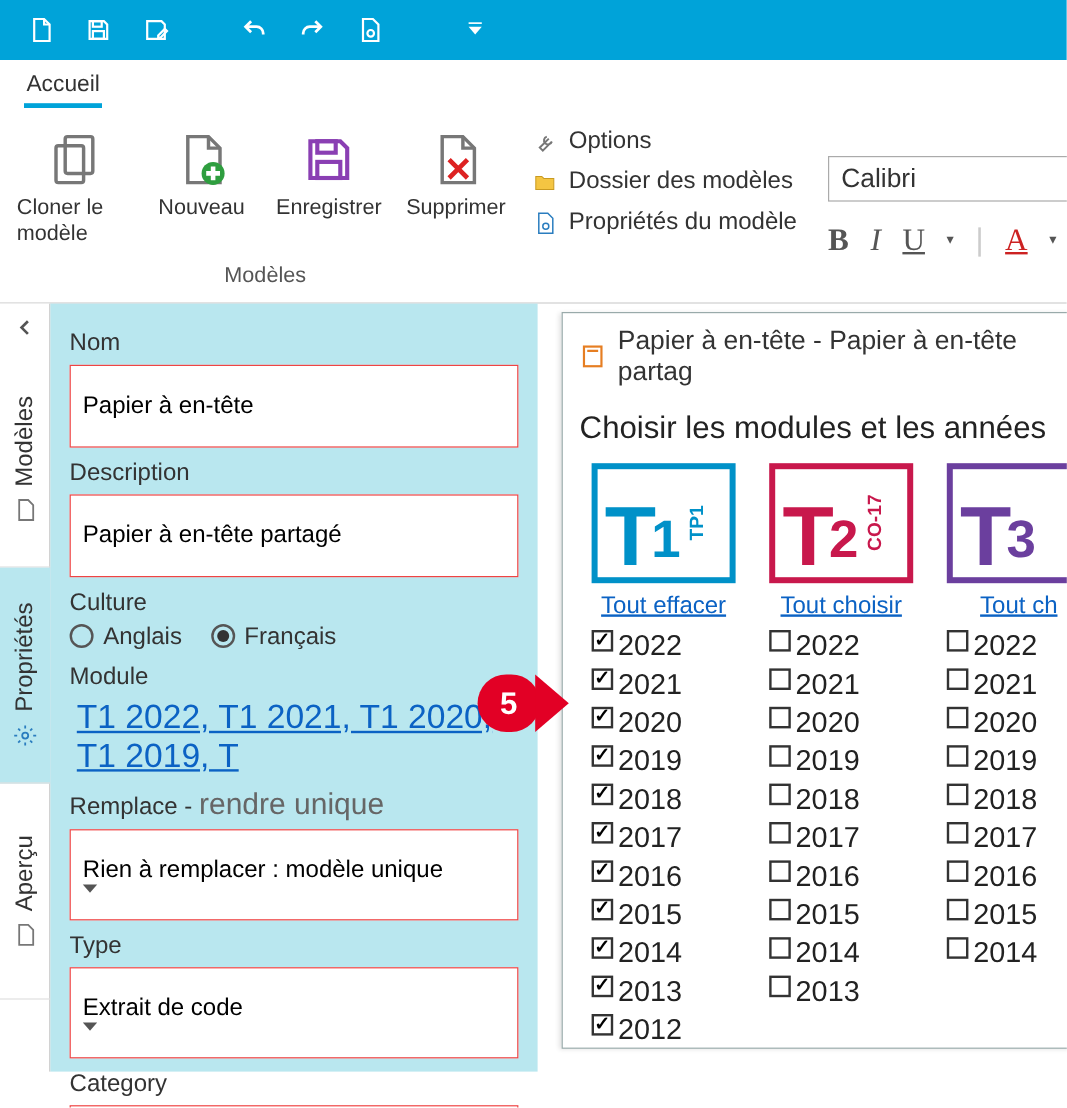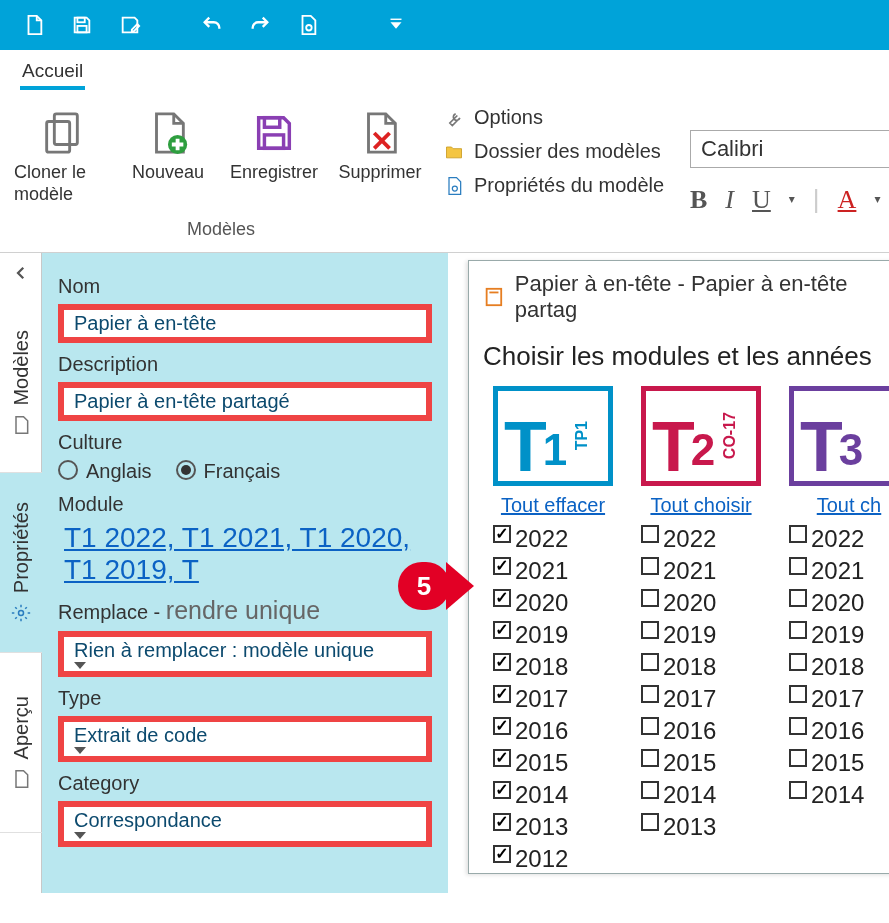--- a/index.html
+++ b/index.html
@@ -30,21 +30,21 @@
 .workspace { position: relative; height: calc(923px - 50px - 210px); }
 .side-tabs { position: absolute; left: 0; top: 0; width: 42px; height: 640px; border-right: 1px solid #c8c8c8; background: #fff; }
 .side-tab { width: 42px; height: 180px; display: flex; align-items: center; justify-content: center; flex-direction: column; cursor: pointer; border-bottom: 1px solid #e0e0e0; }
 .side-tab.active { background: #b9e7ef; }
 .side-tab-label { writing-mode: vertical-rl; transform: rotate(180deg); font-size: 20px; color: #333; margin-bottom: 10px; }
 .side-tab-ico { width: 20px; height: 20px; }
 .collapse-arrow { width:42px; height:40px; display:flex; align-items:center; justify-content:center; cursor:pointer; }
 
 .form-panel { position: absolute; left: 42px; top: 0; width: 406px; background: #b9e7ef; padding: 12px 16px; height: 640px; }
 .field-label { font-size: 20px; color: #333; margin-top: 10px; margin-bottom: 6px; }
-.text-input, .select-input { width: 100%; background: #fff; border: 6px solid #ef4444; font-size: 20px; padding: 2px 10px; color: #0c4a6e; }
+.text-input, .select-input { width: 100%; background: #fff; border: 1px solid #ef4444; font-size: 20px; padding: 22px 10px; color: #000000; }
 .select-input { display: flex; justify-content: space-between; align-items: flex-start; cursor: pointer; flex-direction: column; }
 .caret-down { width: 0; height: 0; border-left: 6px solid transparent; border-right: 6px solid transparent; border-top: 7px solid #555; }
 .link-text { color: #0b62c4; text-decoration: underline; font-size: 28px; cursor: pointer; }
 .radio-row { display: flex; gap: 24px; align-items: center; margin-top: 6px; }
 .radio-item { display: flex; gap: 8px; font-size: 20px; color: #333; cursor: pointer; }
 .radio-outer { width: 20px; height: 20px; border: 2px solid #555; border-radius: 50%; display: flex; align-items: center; justify-content: center; }
 .radio-inner { width: 10px; height: 10px; background: #333; border-radius: 50%; }
 .sub-link { color: #666; font-size: 25px; }
 
 .marker2 { position:absolute; left:398px; top:562px; z-index:20; }

